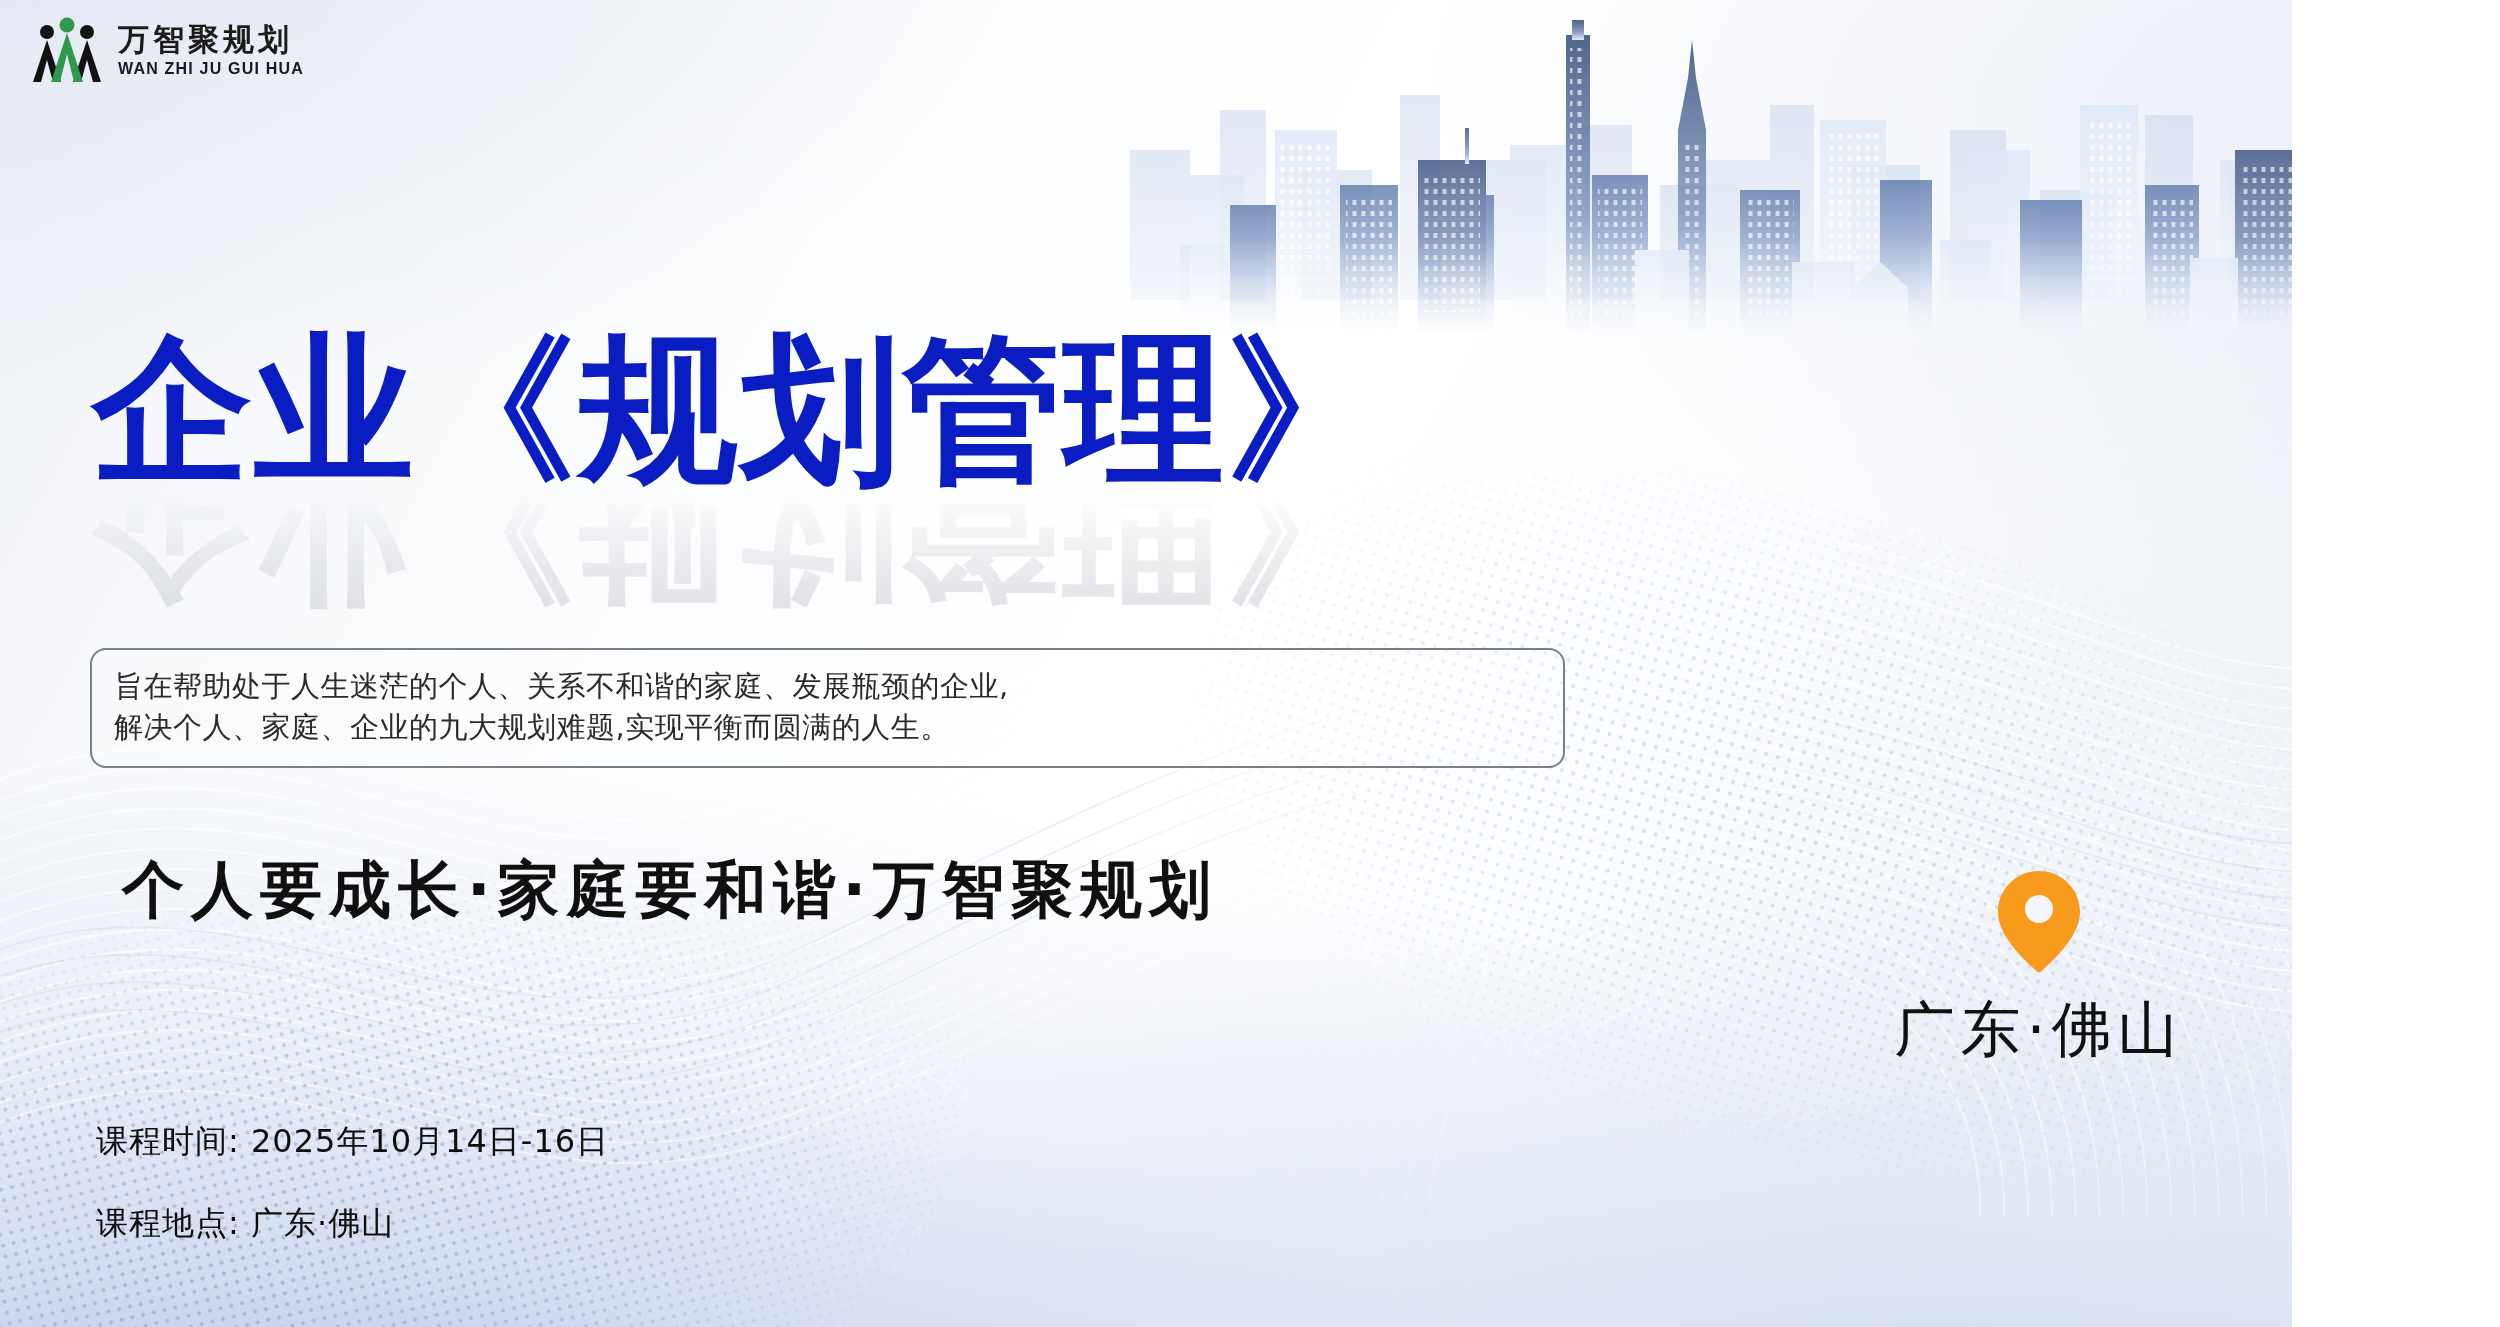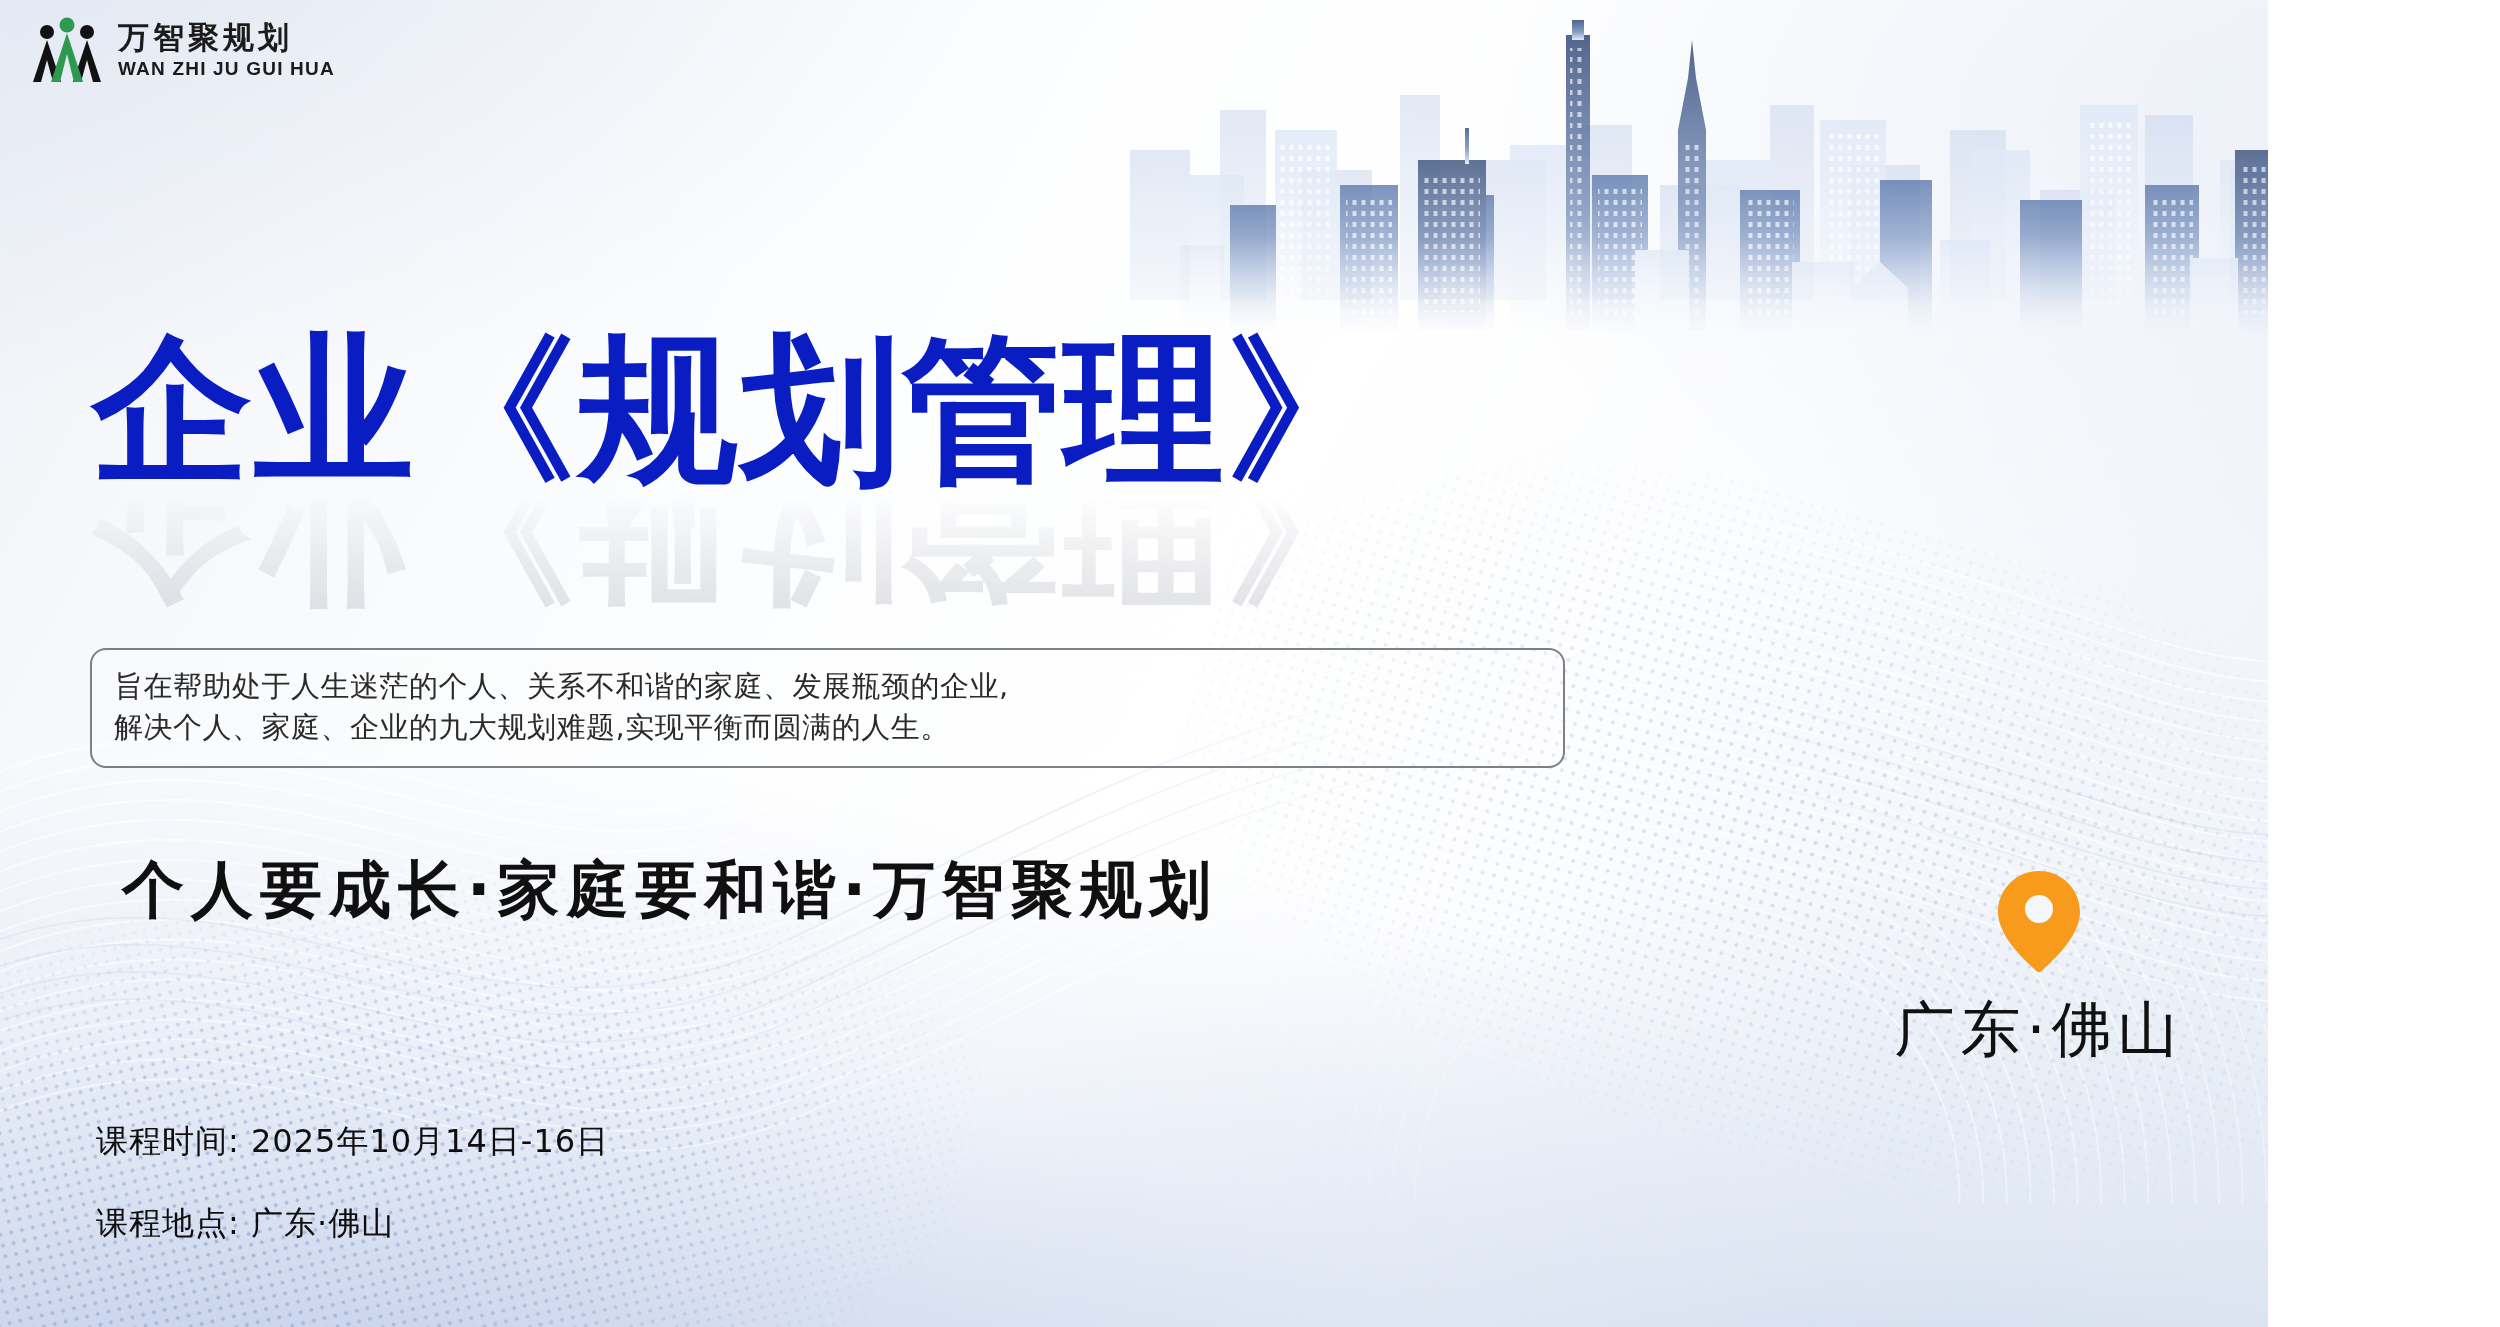--- a/index.html
+++ b/index.html
@@ -5,20 +5,21 @@
   html,body{margin:0;padding:0;}
   body{
     width:2500px;height:1327px;overflow:hidden;
     font-family:"Liberation Sans","DejaVu Sans",sans-serif;
     background:#ffffff;
   }
   .poster{
     position:relative;width:2268px;height:1327px;overflow:hidden;
     background:
       linear-gradient(118deg,#eef1f7 0%,#f6f8fb 14%,#fcfdfe 34%,#ffffff 52%,#fbfcfe 68%,#f2f5fa 84%,#eef2f8 100%);
+    padding-left: 24px;
   }
   
   .bg-layer{position:absolute;inset:0;pointer-events:none;}
 
   
   .bg-wash-bl{
     background:
       radial-gradient(120% 85% at 12% 118%, rgba(150,168,214,.78) 0%, rgba(176,192,226,.55) 26%, rgba(205,216,238,.30) 48%, rgba(255,255,255,0) 72%);
   }
   .bg-wash-br{
@@ -60,21 +61,21 @@
 
   
   .logo{position:absolute;left:30px;top:14px;display:flex;align-items:center;gap:14px;}
   .logo-mark{width:74px;height:72px;flex:0 0 auto;}
   .logo-text{display:flex;flex-direction:column;justify-content:center;}
   .logo-cn{
     font-family:"DejaVu Serif","Liberation Serif",serif;
     font-size:31px;font-weight:700;letter-spacing:4px;color:#1b1b1b;line-height:1.12;
   }
   .logo-en{
-    font-size:19px;font-weight:700;letter-spacing:1.2px;color:#1b1b1b;
+    font-size:16px;font-weight:700;letter-spacing:1.2px;color:#1b1b1b;
     margin-top:3px;
   }
 
   
   .headline-wrap{position:absolute;left:92px;top:330px;width:1560px;}
   .headline{
     font-family:"DejaVu Sans","Liberation Sans",sans-serif;
     font-size:160px;font-weight:700;color:#0a1dc2;
     letter-spacing:2px;line-height:1.0;white-space:nowrap;
     margin:0;

